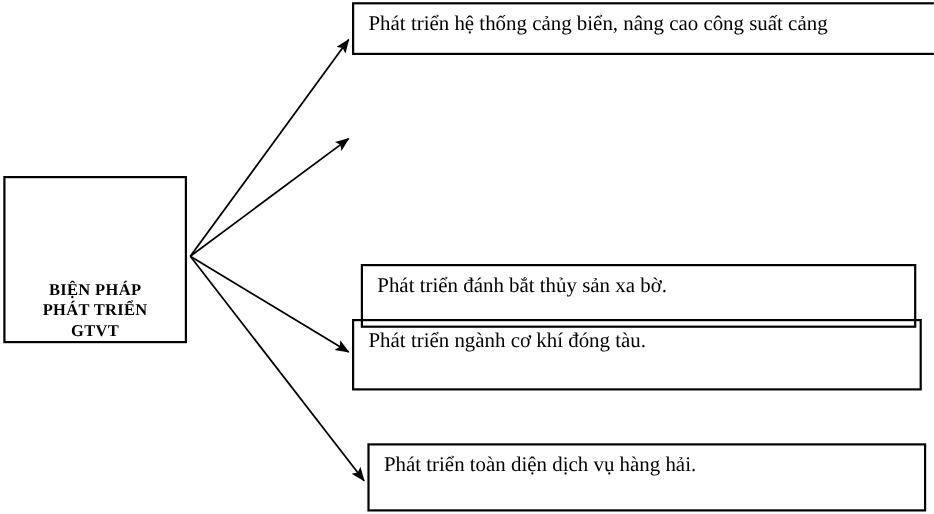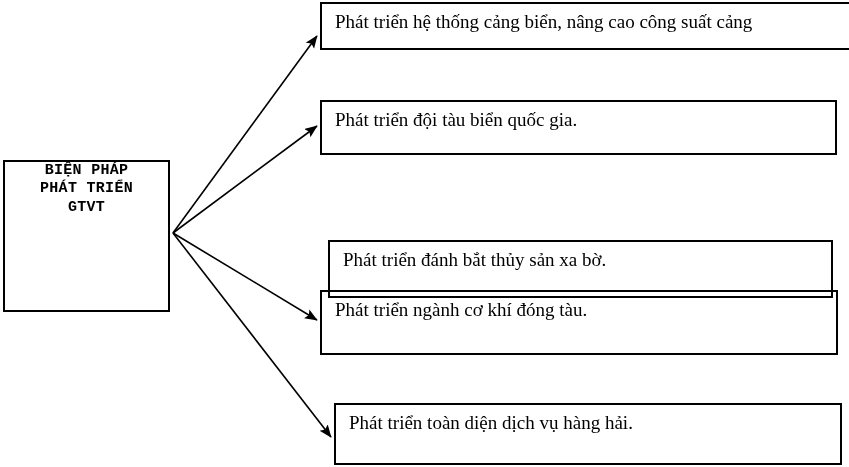--- a/index.html
+++ b/index.html
@@ -28,23 +28,22 @@
     pointer-events: none;
   }
   .node-box {
     position: absolute;
     box-sizing: border-box;
     border: 2px solid #000000;
     background: transparent;
   }
   .root-box {
     display: flex;
-    align-items: flex-start;
+    align-items: flex-end;
     justify-content: center;
-    font-family: Liberation Mono, monospace;
   }
   .root-label {
     font-weight: bold;
     font-size: 15px;
     line-height: 1.22;
     text-align: center;
     letter-spacing: 0.3px;
     white-space: pre-line;
   }
   .leaf-box {
@@ -80,23 +79,20 @@
   <div class="node-box root-box" style="left: 3px; top: 160px; width: 167px; height: 152px;">
     <div class="root-label">BIỆN PHÁP
 PHÁT TRIỂN
 GTVT</div>
   </div>
 
   <div class="node-box leaf-box" style="left: 320px; top: 2px; width: 607px; height: 48px;">
     <div class="leaf-label">Phát triển hệ thống cảng biển, nâng cao công suất cảng</div>
   </div>
 
-  <div class="node-box leaf-box" style="left: 320px; top: 100px; width: 517px; height: 55px;">
-    <div class="leaf-label">Phát triển đội tàu biển quốc gia.</div>
-  </div>
 
   <div class="node-box leaf-box" style="left: 328px; top: 200px; width: 505px; height: 58px; margin-top: 40px;">
     <div class="leaf-label">Phát triển đánh bắt thủy sản xa bờ.</div>
   </div>
 
   <div class="node-box leaf-box" style="left: 320px; top: 290px; width: 518px; height: 65px; font-family: Liberation Serif, serif;">
     <div class="leaf-label">Phát triển ngành cơ khí đóng tàu.</div>
   </div>
 
   <div class="node-box leaf-box" style="left: 334px; top: 403px; width: 508px; height: 62px;">

